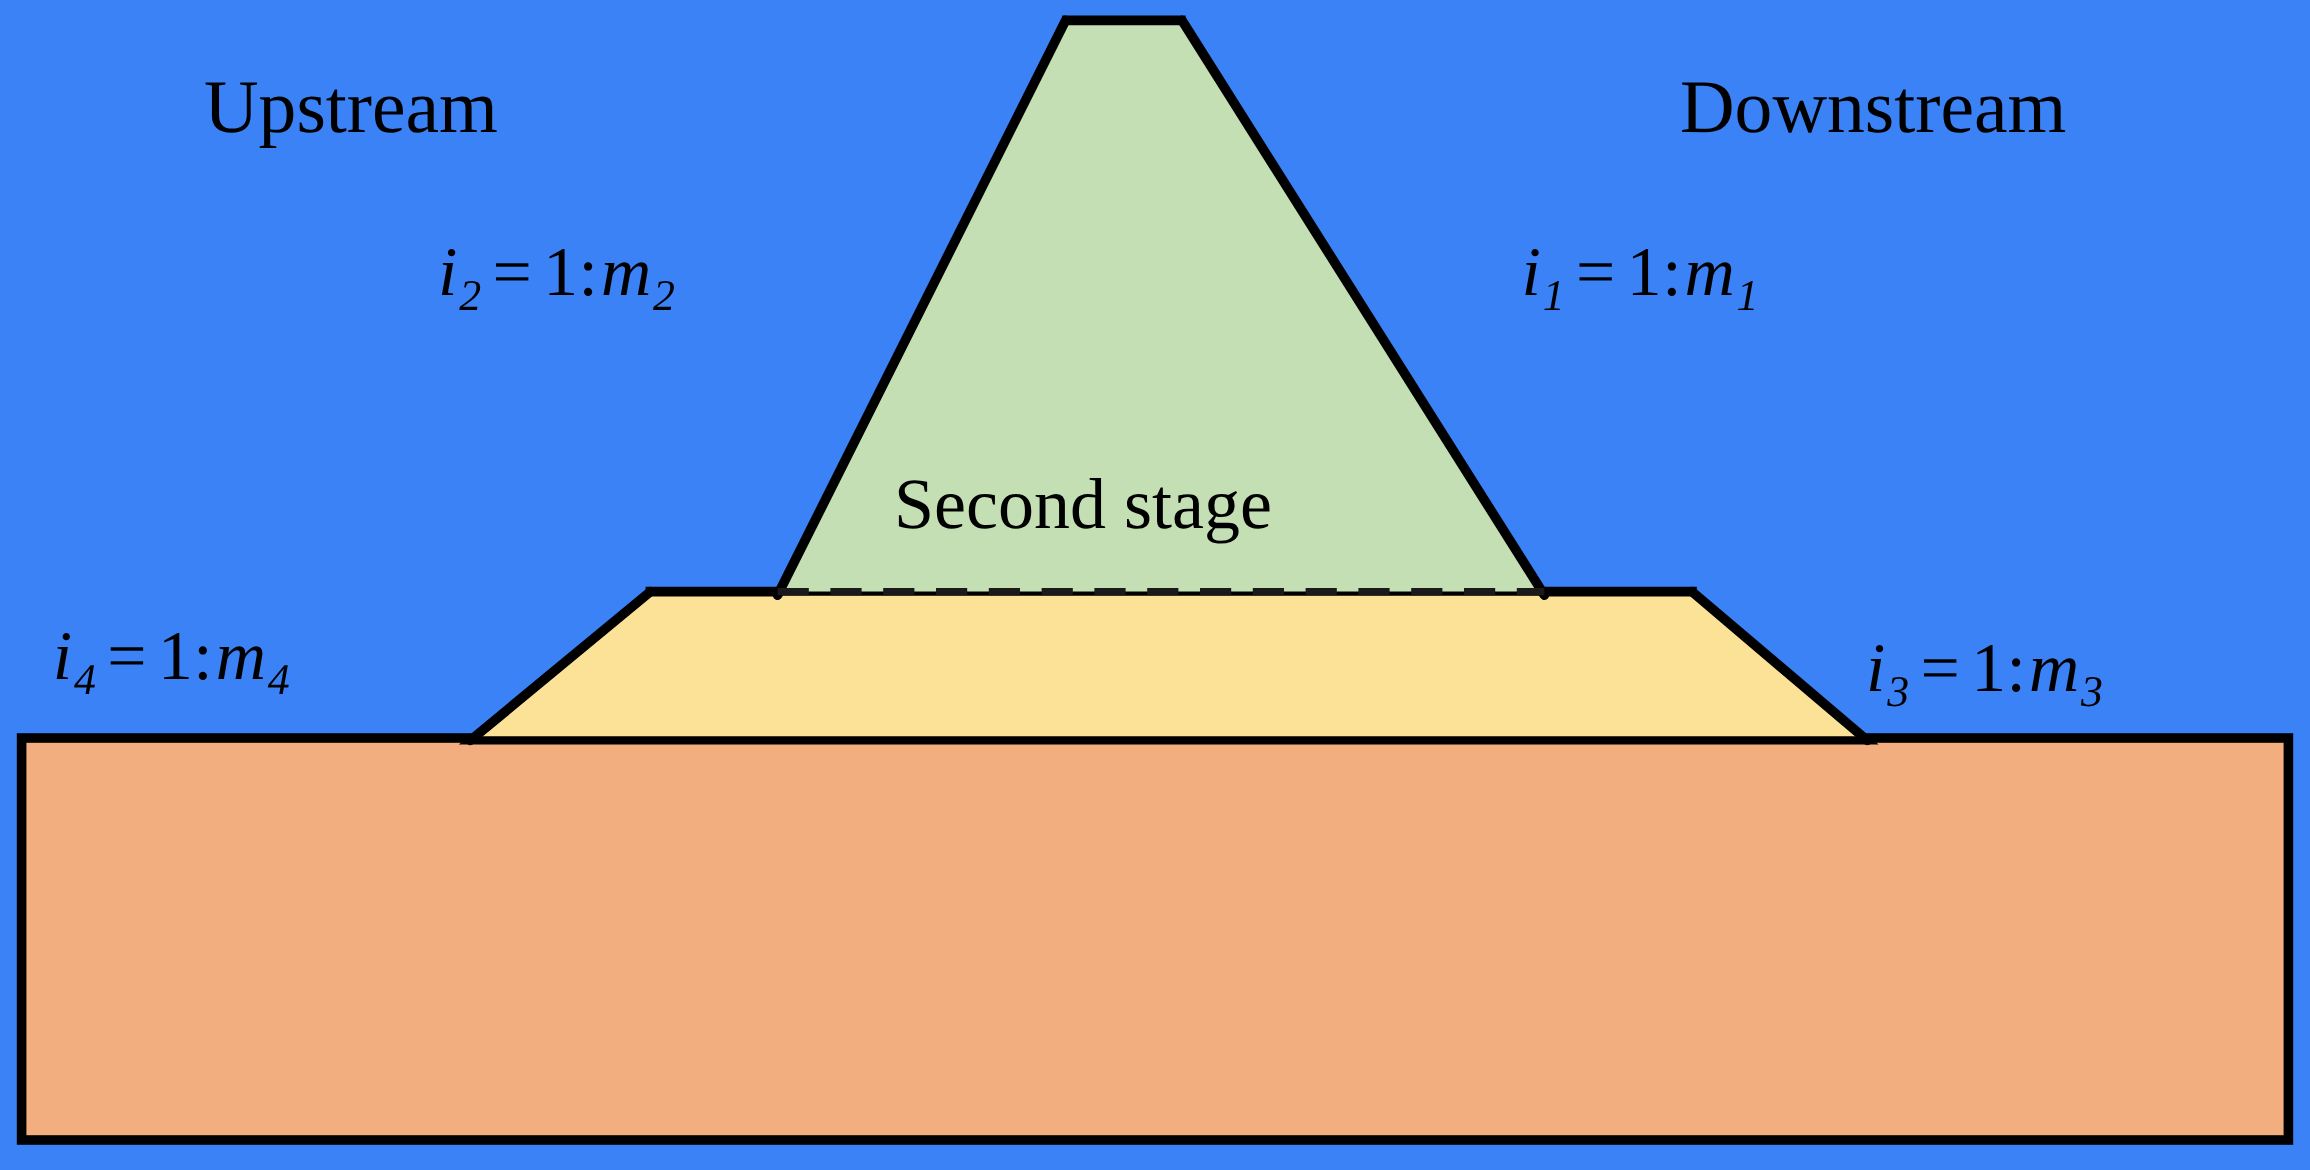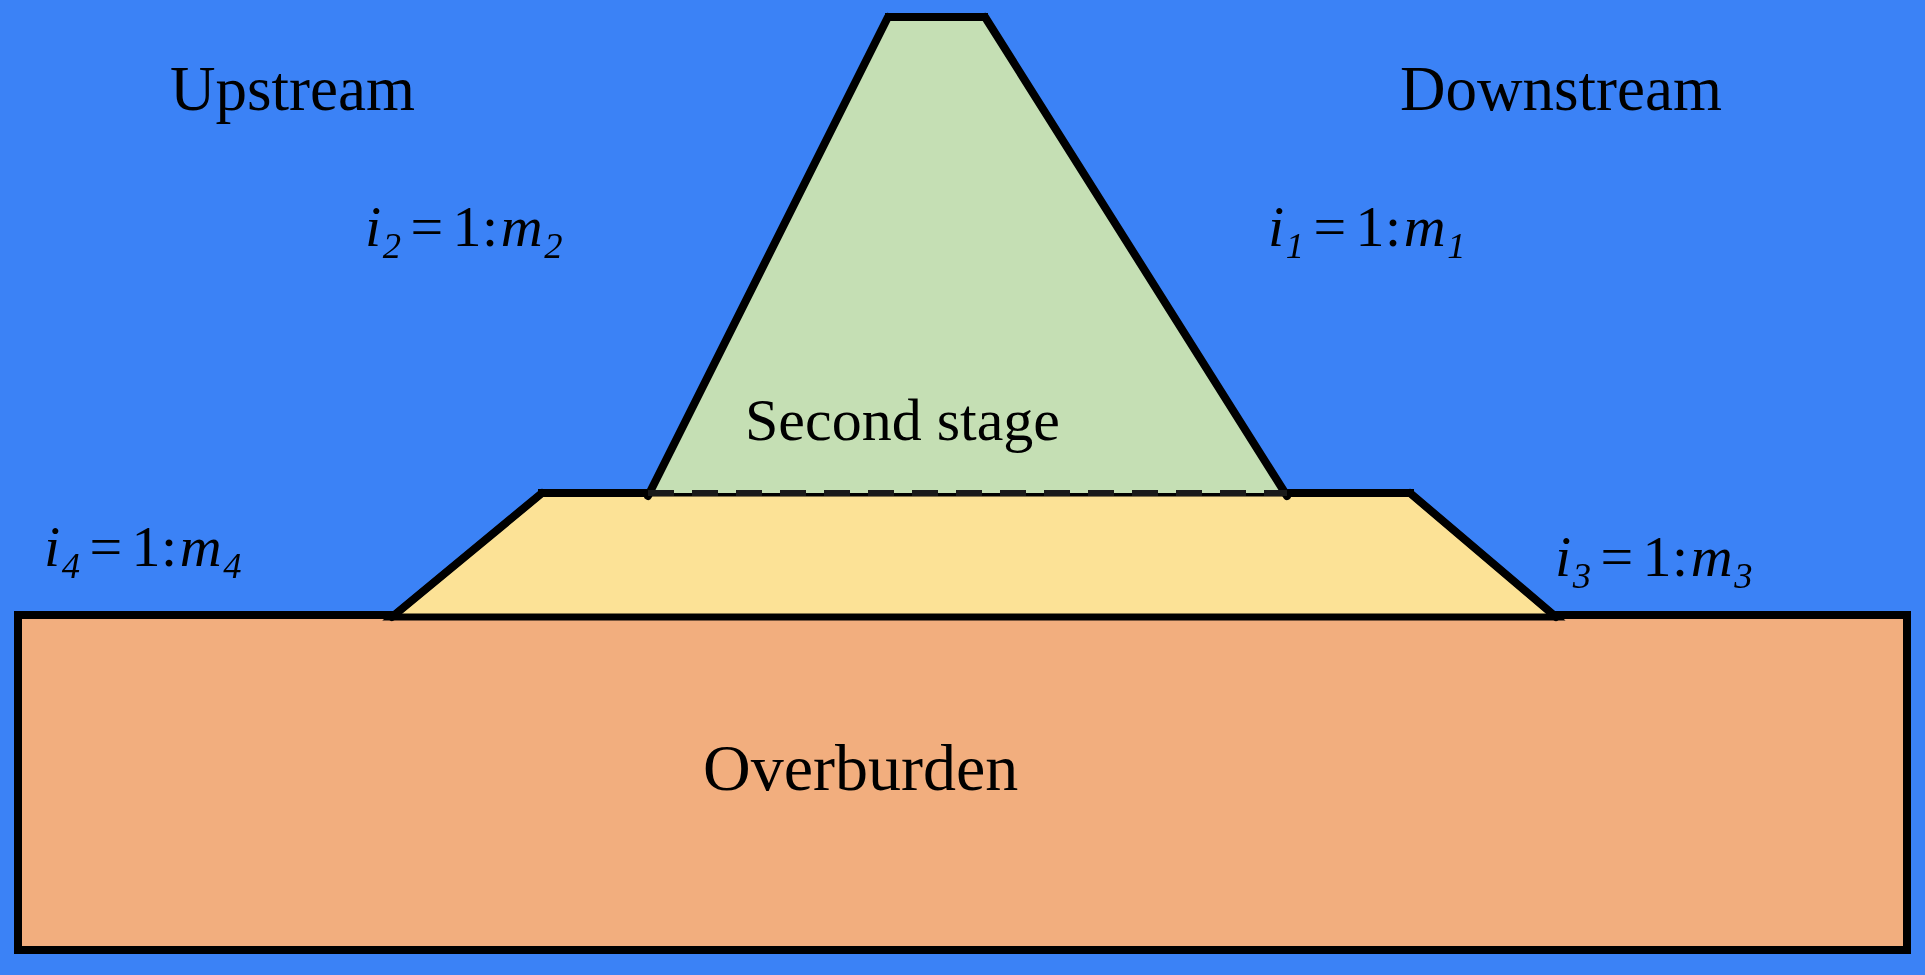--- a/index.html
+++ b/index.html
@@ -115,15 +115,14 @@
 
   <div class="lbl formula" style="left:44px; top:518px;">
     <span class="var">i</span><span class="sub">4</span><span class="op">=</span><span class="num">1</span><span class="colon">:</span><span class="var">m</span><span class="sub">4</span>
   </div>
 
 
   <div class="lbl formula" style="left:1555px; top:528px;text-align:right;">
     <span class="var">i</span><span class="sub">3</span><span class="op">=</span><span class="num">1</span><span class="colon">:</span><span class="var">m</span><span class="sub">3</span>
   </div>
 
-  <div class="lbl lbl-overburden" style="left:703px; top:735px;">Overburden</div>
 
 </div>
 
 </body></html>

